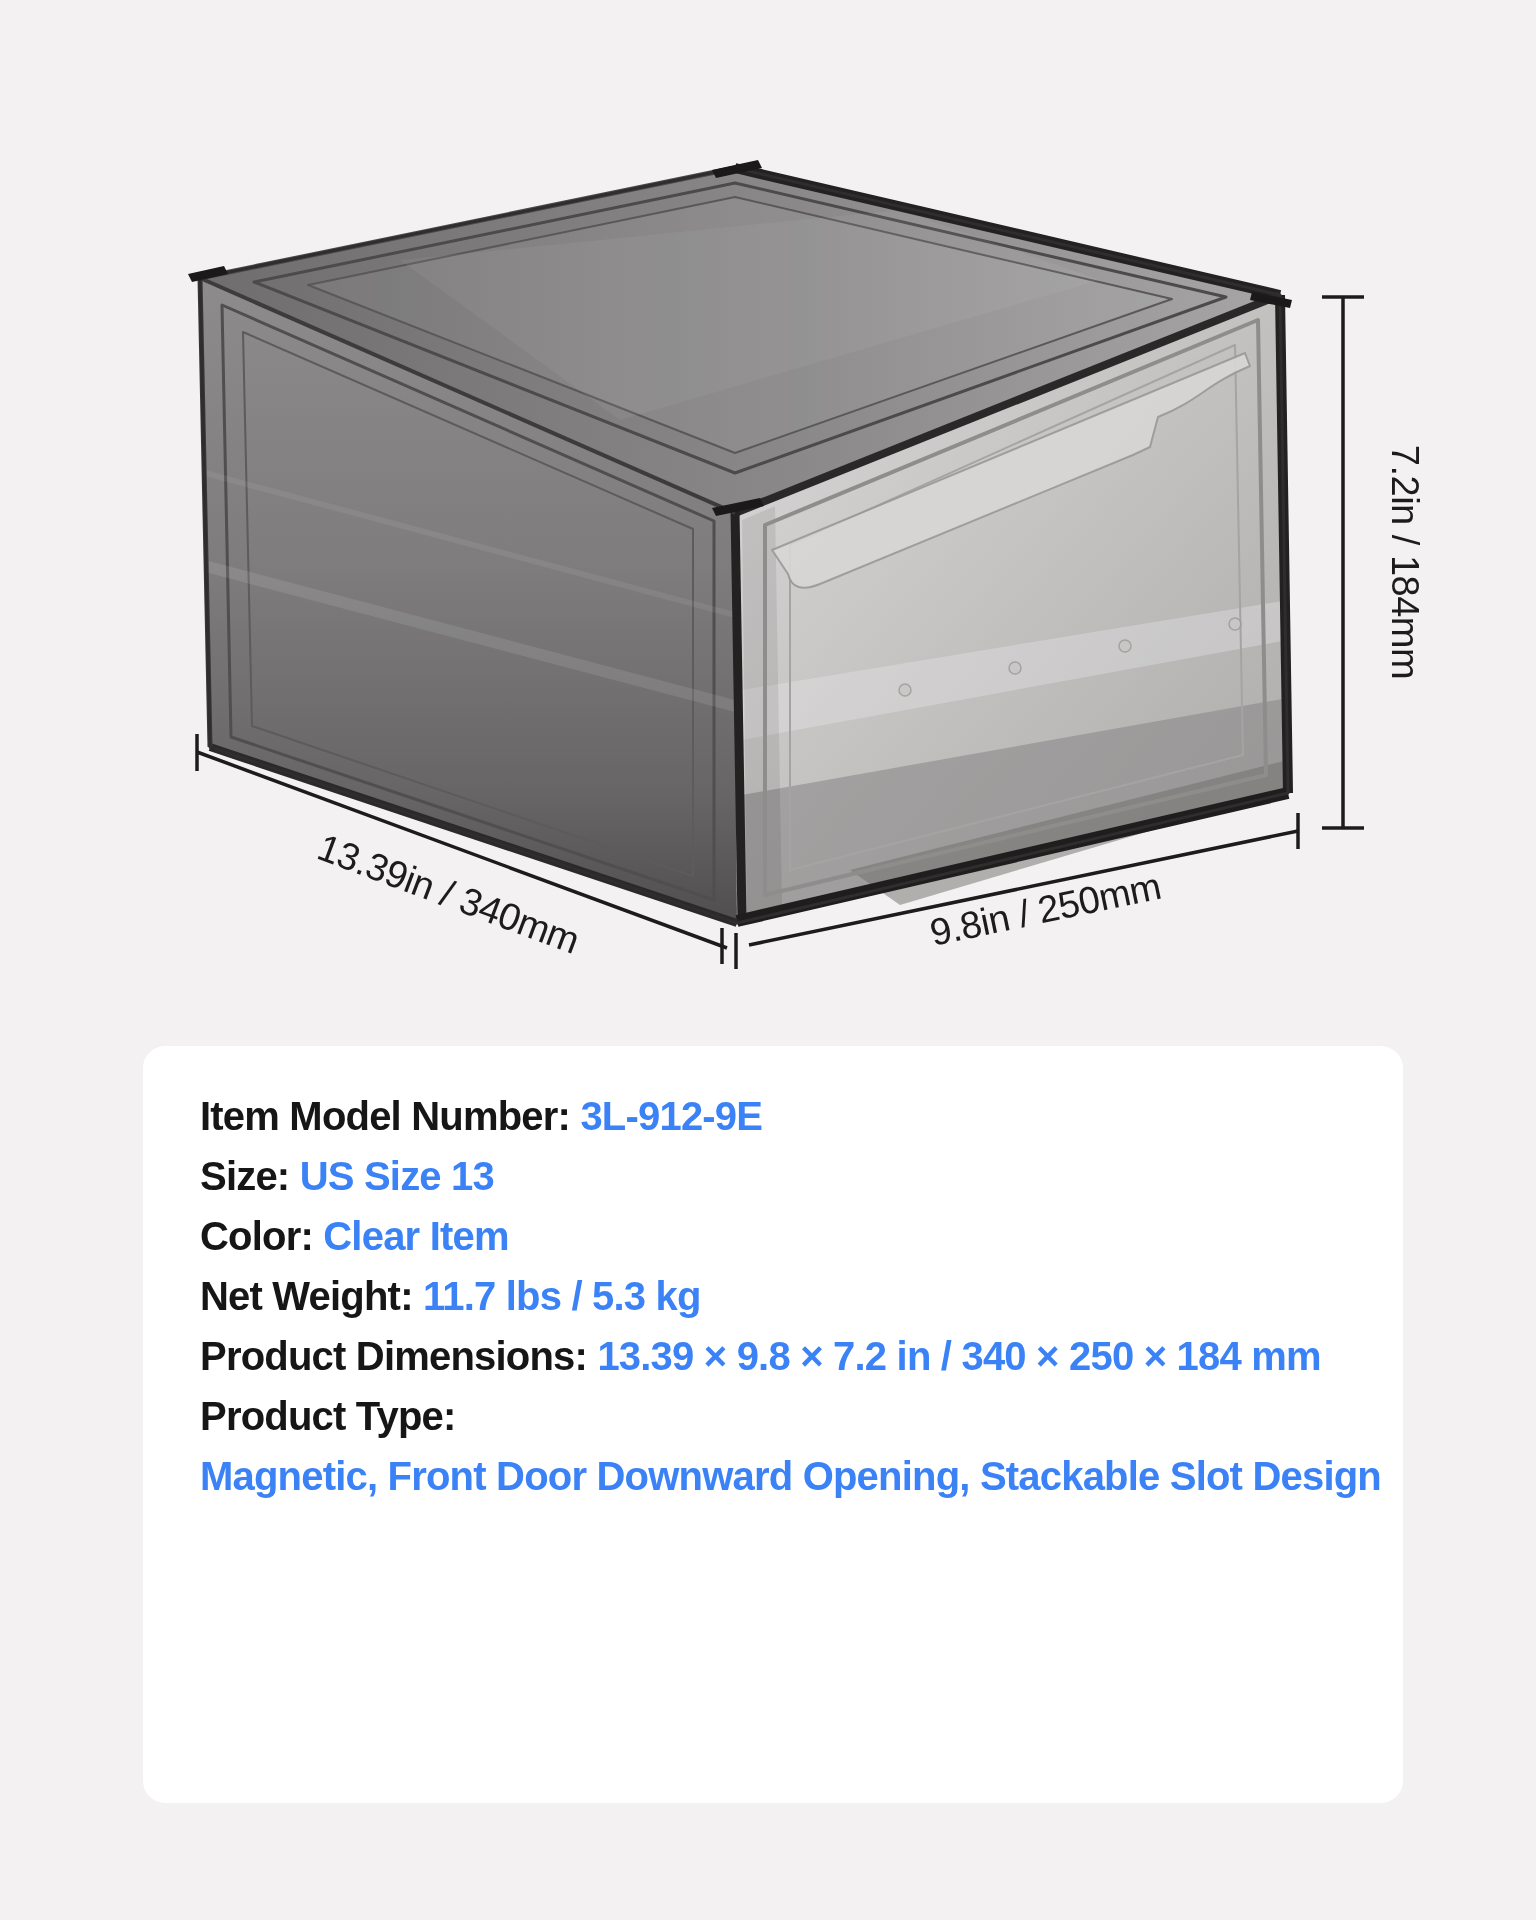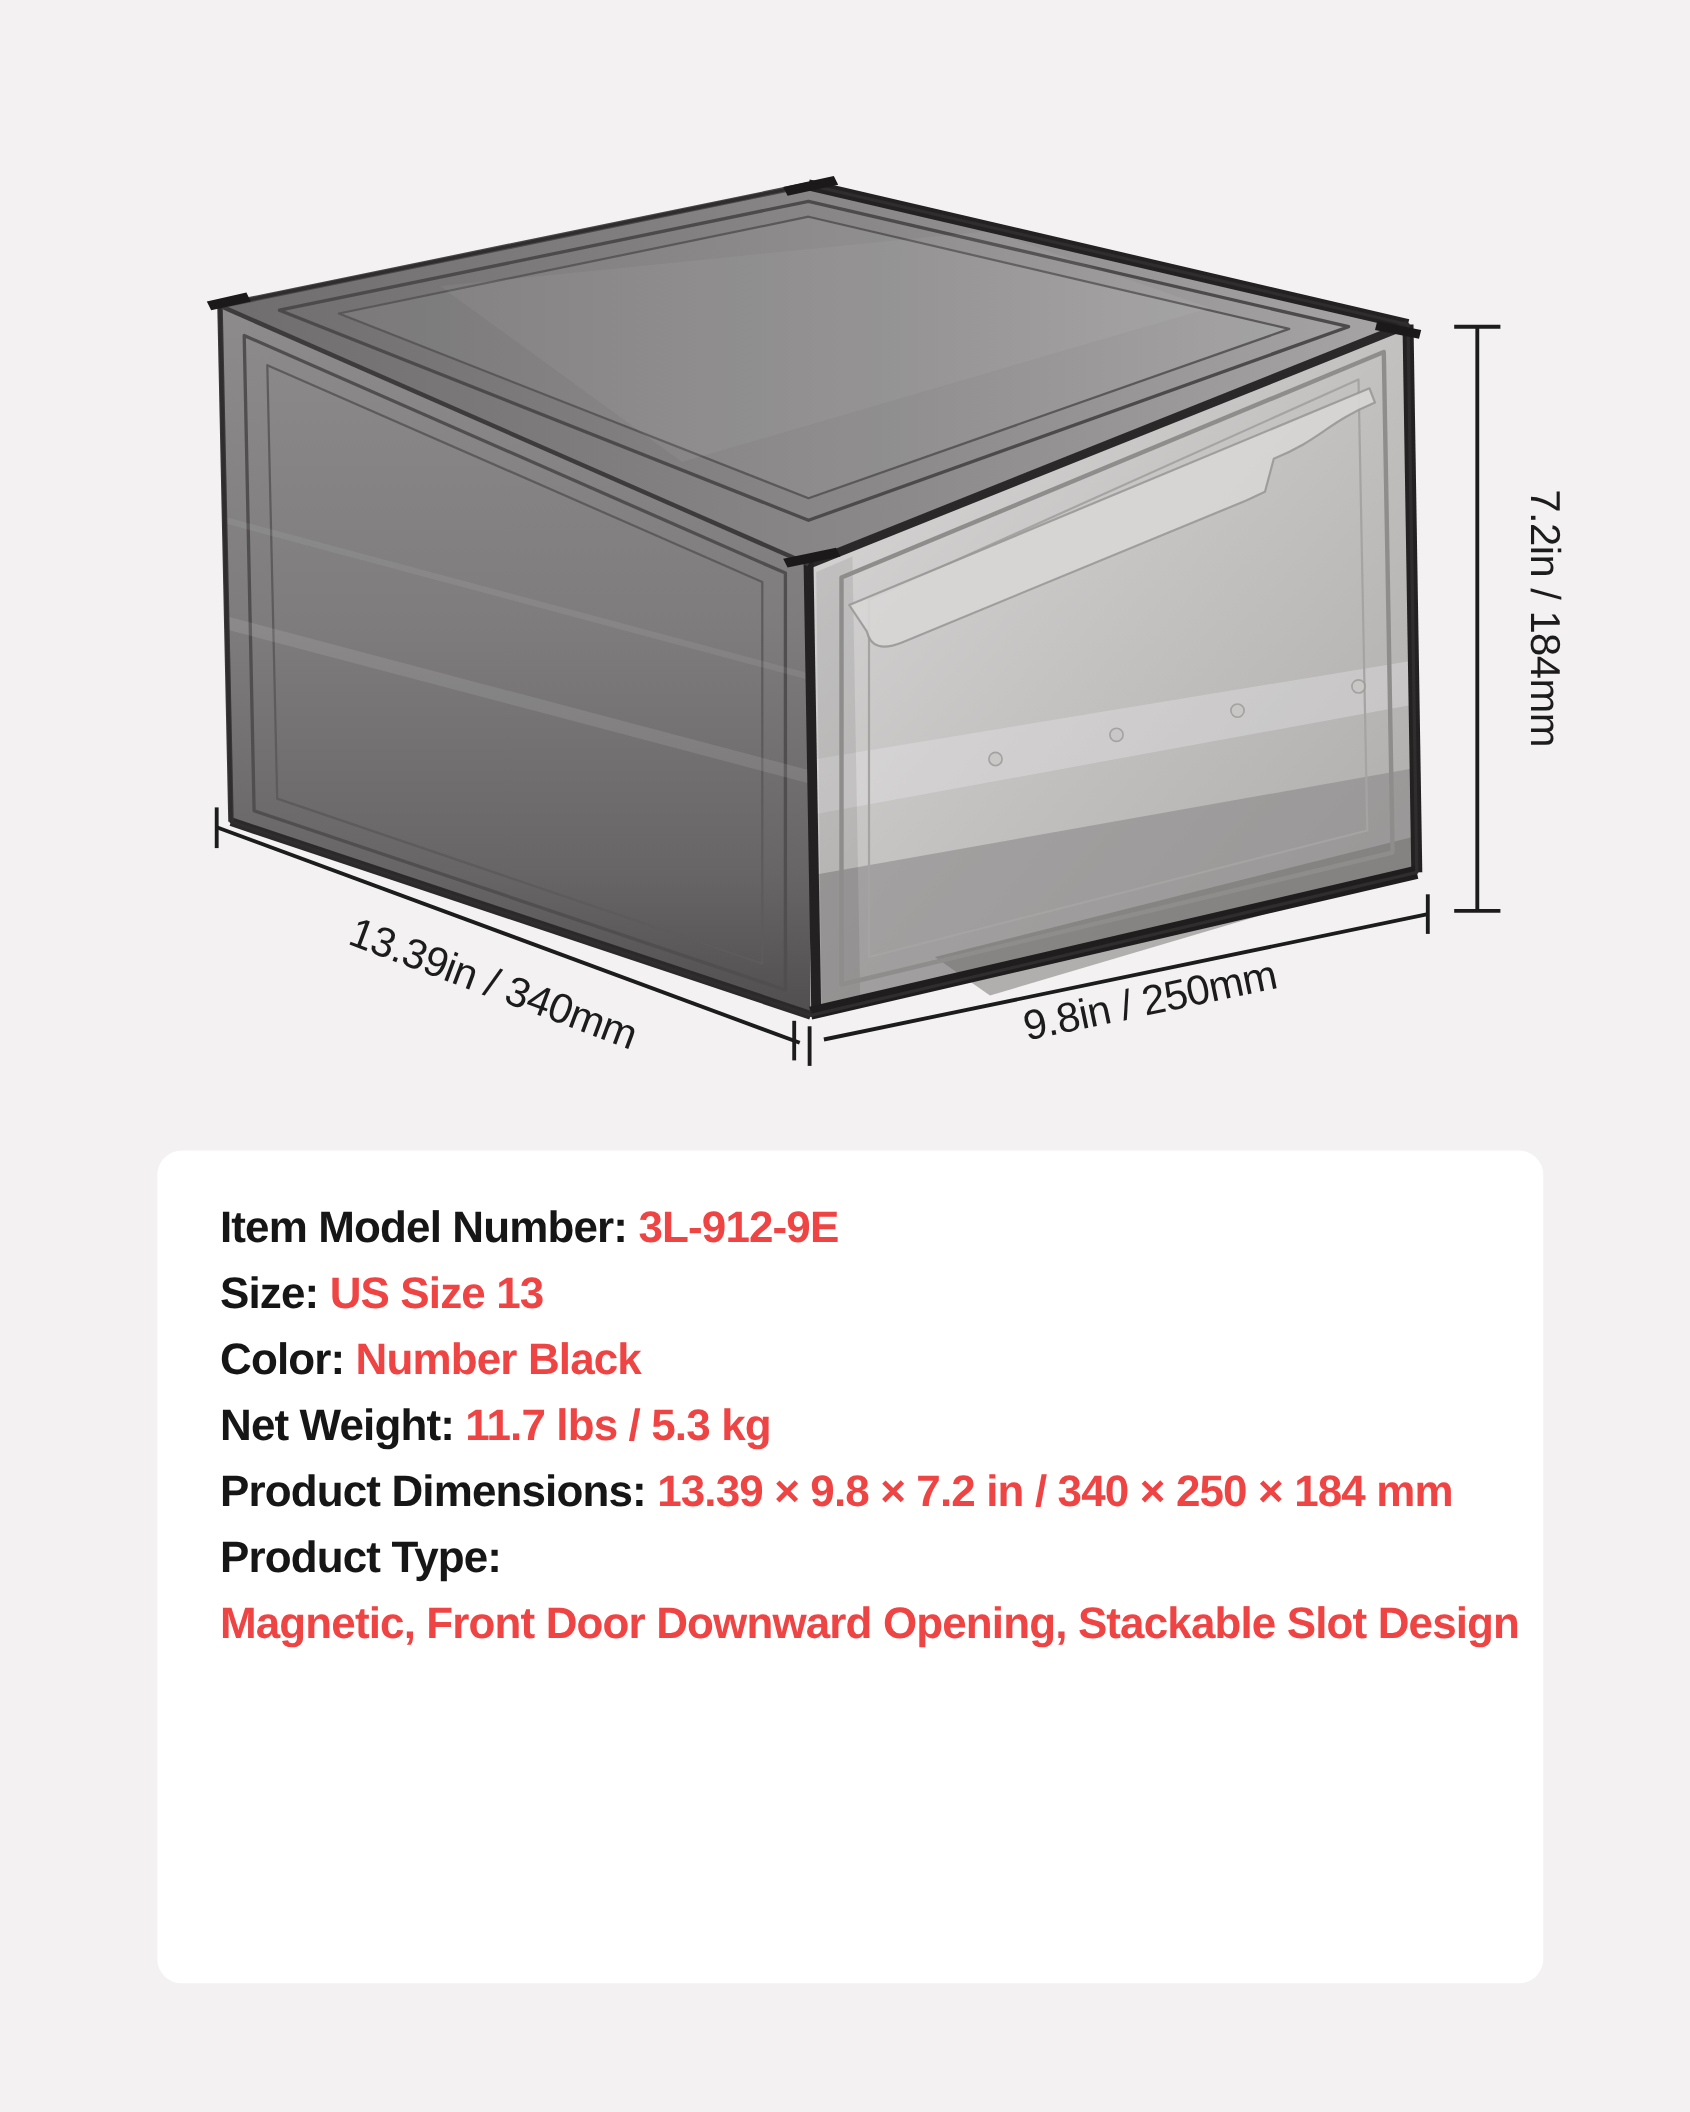--- a/index.html
+++ b/index.html
@@ -8,21 +8,21 @@
         font-family:"Liberation Sans",sans-serif;}
   .illustration{position:absolute;left:0;top:0;width:1536px;height:1040px;}
   .dim-text{font-family:"Liberation Sans",sans-serif;font-size:38px;fill:#1c1c1c;
             letter-spacing:-0.5px;}
   .spec-card{position:absolute;left:143px;top:1046px;width:1260px;height:757px;
              background:#ffffff;border-radius:22px;box-sizing:border-box;
              padding:40px 30px 0 57px;}
   .spec-row{height:60px;line-height:60px;font-size:40px;letter-spacing:-0.8px;
             color:#161616;white-space:nowrap;}
   .spec-label{font-weight:700;}
-  .spec-value{font-weight:700;color:#ef4444;}
+  .spec-value{font-weight:700;color:#3b82f6;}
 </style>
 </head>
 <body>
 
 <div class="page">
 
   <svg class="illustration" viewBox="0 0 1536 1040">
     <defs>
       <linearGradient id="gTop" x1="0" y1="0" x2="1" y2="0">
         <stop offset="0" stop-color="#6f6d6d"></stop>
@@ -105,20 +105,20 @@
     </g>
 
     <text class="dim-text" x="1392" y="562" text-anchor="middle" transform="rotate(90 1392 562)">7.2in / 184mm</text>
     <text class="dim-text" x="444" y="906" text-anchor="middle" transform="rotate(20.5 444 906)">13.39in / 340mm</text>
     <text class="dim-text" x="1048" y="922" text-anchor="middle" transform="rotate(-11.8 1048 922)">9.8in / 250mm</text>
   </svg>
 
   <div class="spec-card">
     <div class="spec-row"><span class="spec-label">Item Model Number: </span><span class="spec-value">3L-912-9E</span></div>
     <div class="spec-row"><span class="spec-label">Size: </span><span class="spec-value">US Size 13</span></div>
-    <div class="spec-row"><span class="spec-label">Color: </span><span class="spec-value">Number Black</span></div>
+    <div class="spec-row"><span class="spec-label">Color: </span><span class="spec-value">Clear Item</span></div>
     <div class="spec-row"><span class="spec-label">Net Weight: </span><span class="spec-value">11.7 lbs / 5.3 kg</span></div>
     <div class="spec-row"><span class="spec-label">Product Dimensions: </span><span class="spec-value">13.39 × 9.8 × 7.2 in / 340 × 250 × 184 mm</span></div>
     <div class="spec-row"><span class="spec-label">Product Type:</span><span class="spec-value"></span></div>
     <div class="spec-row"><span class="spec-label"></span><span class="spec-value">Magnetic, Front Door Downward Opening, Stackable Slot Design</span></div>
   </div>
 
 </div>
 
 </body></html>

